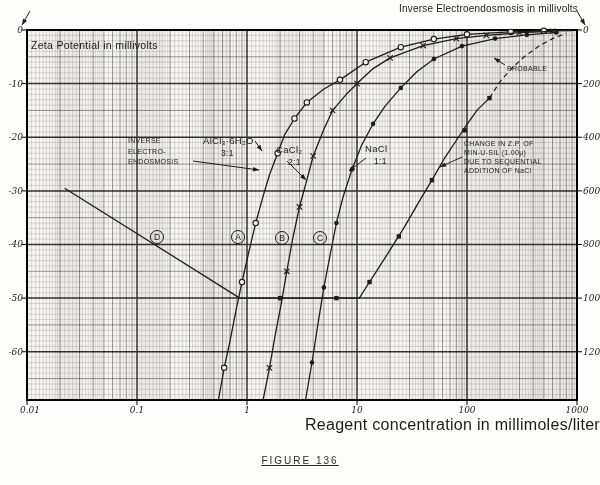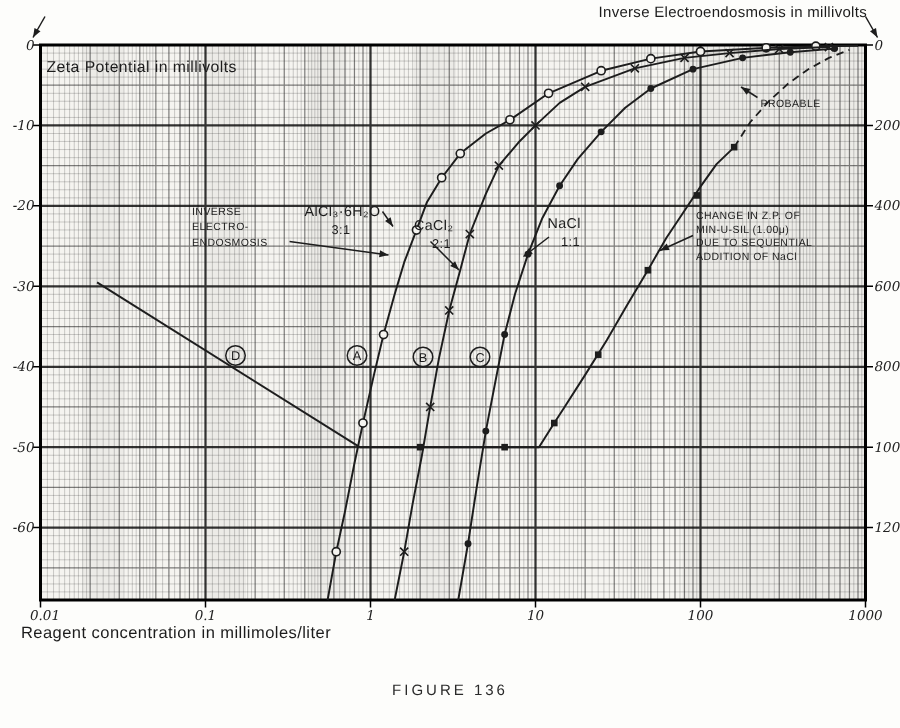--- a/index.html
+++ b/index.html
@@ -1,23 +1,23 @@
 <!DOCTYPE html>
 <html><head>
 <meta charset="utf-8">
 <style>
   html,body{margin:0;padding:0;background:#ffffff;}
   .page{position:relative;width:600px;height:485px;background:#fdfdfb;overflow:hidden;
         font-family:"Liberation Sans", sans-serif;color:#1c1c1c;}
   .page svg{position:absolute;left:0;top:0;}
   .title-left{position:absolute;left:31px;top:3px;font-size:10.5px;letter-spacing:.3px;margin-top:36px;}
   .title-right{position:absolute;right:22px;top:3px;font-size:10px;letter-spacing:.2px;margin-left:16px;}
-  .xlabel{position:absolute;left:14px;right:0;top:416px;text-align:left;font-size:11px;letter-spacing:.3px;}
+  .xlabel{position:absolute;left:14px;right:0;top:416px;text-align:right;font-size:16px;letter-spacing:.3px;}
   .caption{position:absolute;left:0;right:0;top:455px;text-align:center;font-size:10px;
-           letter-spacing:2px;color:#2a2a2a;}
+           letter-spacing:2px;color:#2a2a2a;text-decoration:underline;}
 </style>
 </head>
 <body>
 
 <div class="page">
   <svg width="600" height="485" viewBox="0 0 600 485">
       <rect x="27" y="30" width="550" height="370" fill="#f5f4f0"></rect>
       <path d="M31.6 30V400M35.7 30V400M39.5 30V400M43.1 30V400M46.4 30V400M49.5 30V400M52.3 30V400M55.1 30V400M57.7 30V400M64.7 30V400M68.8 30V400M72.6 30V400M76.2 30V400M82.6 30V400M85.5 30V400M88.2 30V400M90.8 30V400M95.6 30V400M97.8 30V400M99.9 30V400M101.9 30V400M108.4 30V400M116.4 30V400M123.3 30V400M129.2 30V400M134.5 30V400M141.6 30V400M145.7 30V400M149.5 30V400M153.1 30V400M156.4 30V400M159.5 30V400M162.3 30V400M165.1 30V400M167.7 30V400M174.7 30V400M178.8 30V400M182.6 30V400M186.2 30V400M192.6 30V400M195.5 30V400M198.2 30V400M200.8 30V400M205.6 30V400M207.8 30V400M209.9 30V400M211.9 30V400M218.4 30V400M226.4 30V400M233.3 30V400M239.2 30V400M244.5 30V400M251.6 30V400M255.7 30V400M259.5 30V400M263.1 30V400M266.4 30V400M269.5 30V400M272.3 30V400M275.1 30V400M277.7 30V400M284.7 30V400M288.8 30V400M292.6 30V400M296.2 30V400M302.6 30V400M305.5 30V400M308.2 30V400M310.8 30V400M315.6 30V400M317.8 30V400M319.9 30V400M321.9 30V400M328.4 30V400M336.4 30V400M343.3 30V400M349.2 30V400M354.5 30V400M361.6 30V400M365.7 30V400M369.5 30V400M373.1 30V400M376.4 30V400M379.5 30V400M382.3 30V400M385.1 30V400M387.7 30V400M394.7 30V400M398.8 30V400M402.6 30V400M406.2 30V400M412.6 30V400M415.5 30V400M418.2 30V400M420.8 30V400M425.6 30V400M427.8 30V400M429.9 30V400M431.9 30V400M438.4 30V400M446.4 30V400M453.3 30V400M459.2 30V400M464.5 30V400M471.6 30V400M475.7 30V400M479.5 30V400M483.1 30V400M486.4 30V400M489.5 30V400M492.3 30V400M495.1 30V400M497.7 30V400M504.7 30V400M508.8 30V400M512.6 30V400M516.2 30V400M522.6 30V400M525.5 30V400M528.2 30V400M530.8 30V400M535.6 30V400M537.8 30V400M539.9 30V400M541.9 30V400M548.4 30V400M556.4 30V400M563.3 30V400M569.2 30V400M574.5 30V400M27 35.4H577M27 40.7H577M27 46.1H577M27 51.4H577M27 62.2H577M27 67.5H577M27 72.9H577M27 78.3H577M27 89.0H577M27 94.3H577M27 99.7H577M27 105.1H577M27 115.8H577M27 121.2H577M27 126.5H577M27 131.9H577M27 142.6H577M27 148.0H577M27 153.3H577M27 158.7H577M27 169.4H577M27 174.8H577M27 180.1H577M27 185.5H577M27 196.2H577M27 201.6H577M27 207.0H577M27 212.3H577M27 223.0H577M27 228.4H577M27 233.8H577M27 239.1H577M27 249.9H577M27 255.2H577M27 260.6H577M27 265.9H577M27 276.7H577M27 282.0H577M27 287.4H577M27 292.8H577M27 303.5H577M27 308.8H577M27 314.2H577M27 319.6H577M27 330.3H577M27 335.7H577M27 341.0H577M27 346.4H577M27 357.1H577M27 362.5H577M27 367.8H577M27 373.2H577M27 383.9H577M27 389.3H577M27 394.6H577" stroke="rgba(30,30,30,0.28)" stroke-width="0.5" fill="none"></path>
       <path d="M60.1 30V400M79.5 30V400M93.2 30V400M103.9 30V400M112.6 30V400M120.0 30V400M126.3 30V400M132.0 30V400M170.1 30V400M189.5 30V400M203.2 30V400M213.9 30V400M222.6 30V400M230.0 30V400M236.3 30V400M242.0 30V400M280.1 30V400M299.5 30V400M313.2 30V400M323.9 30V400M332.6 30V400M340.0 30V400M346.3 30V400M352.0 30V400M390.1 30V400M409.5 30V400M423.2 30V400M433.9 30V400M442.6 30V400M450.0 30V400M456.3 30V400M462.0 30V400M500.1 30V400M519.5 30V400M533.2 30V400M543.9 30V400M552.6 30V400M560.0 30V400M566.3 30V400M572.0 30V400M27 56.8H577M27 110.4H577M27 164.1H577M27 217.7H577M27 271.3H577M27 324.9H577M27 378.6H577" stroke="rgba(25,25,25,0.55)" stroke-width="0.8" fill="none"></path>
       <path d="M27 30V400M137 30V400M247 30V400M357 30V400M467 30V400M577 30V400M27 83.6H577M27 137.2H577M27 190.9H577M27 244.5H577M27 298.1H577M27 351.7H577" stroke="rgba(15,15,15,0.85)" stroke-width="1.5" fill="none"></path>

